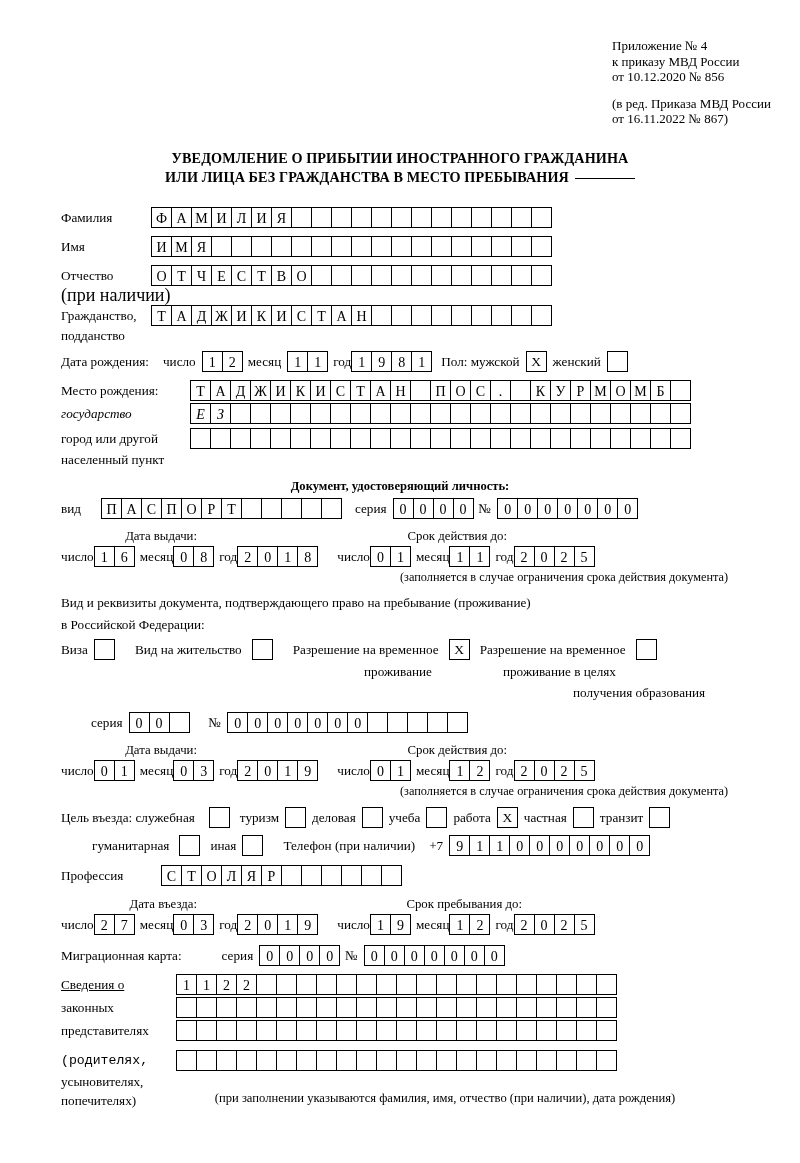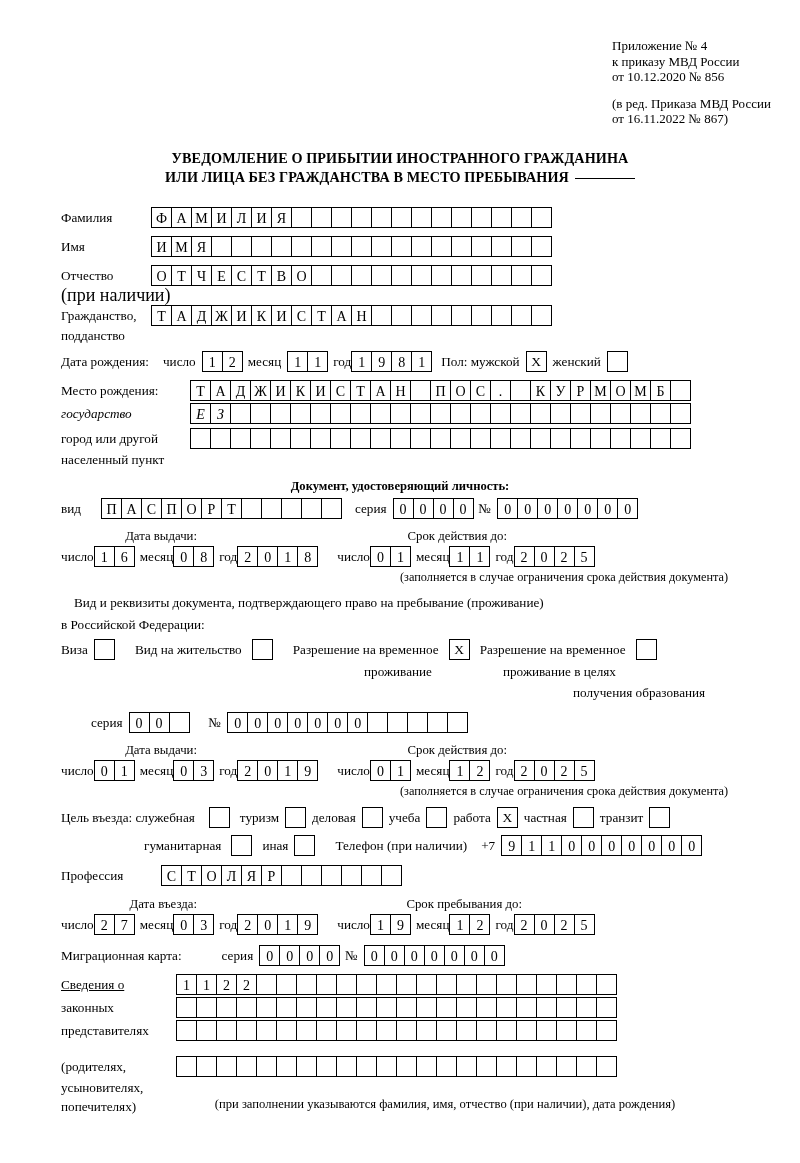--- a/index.html
+++ b/index.html
@@ -464,21 +464,21 @@
     <div class="boxes" id="ivy-boxes">
         <div class="bx">2</div>
         <div class="bx">0</div>
         <div class="bx">2</div>
         <div class="bx">5</div>
       </div>
   </div>
 
   <div class="right-note">(заполняется в случае ограничения срока действия документа)</div>
 
-  <div class="sub-head" style="margin-left:40px;">Вид и реквизиты документа, подтверждающего право на пребывание (проживание)</div>
+  <div class="sub-head" style="margin-left:27px;">Вид и реквизиты документа, подтверждающего право на пребывание (проживание)</div>
   <div class="sub-head" style="margin-left:27px;margin-top:6px;">в Российской Федерации:</div>
 
   <div class="row" style="margin-top:6px;">
     <div class="lbl" style="margin-left:27px;">Виза</div>
     <div class="gap6"></div>
     <span class="chk"></span>
     <div class="gap20"></div>
     <div class="lbl">Вид на жительство</div>
     <div class="gap10"></div>
     <span class="chk"></span>
@@ -597,21 +597,21 @@
     <div class="lbl">частная</div>
     <div class="gap6"></div>
     <span class="chk"></span>
     <div class="gap6"></div>
     <div class="lbl">транзит</div>
     <div class="gap6"></div>
     <span class="chk"></span>
   </div>
 
   <div class="row" style="margin-top:6px;">
-    <div class="lbl" style="margin-left:110px;">гуманитарная</div>
+    <div class="lbl" style="margin-left:58px;">гуманитарная</div>
     <div class="gap10"></div>
     <span class="chk"></span>
     <div class="gap10"></div>
     <div class="lbl">иная</div>
     <div class="gap6"></div>
     <span class="chk"></span>
     <div class="gap20"></div>
     <div class="lbl">Телефон (при наличии)</div>
     <div class="gap14"></div>
     <div class="lbl">+7</div>
@@ -795,21 +795,21 @@
         <div class="bx"></div>
         <div class="bx"></div>
         <div class="bx"></div>
         <div class="bx"></div>
         <div class="bx"></div>
         <div class="bx"></div>
         <div class="bx"></div>
         <div class="bx"></div>
       </div>
   </div>
-  <div class="row" style="margin-top:14px;">
+  <div class="row" style="margin-top:8px;font-family:Liberation Mono, monospace;">
     <div class="lbl" style="margin-left:27px;width:115px;">(родителях,</div>
     <div class="boxes" id="lr4-boxes">
         <div class="bx"></div>
         <div class="bx"></div>
         <div class="bx"></div>
         <div class="bx"></div>
         <div class="bx"></div>
         <div class="bx"></div>
         <div class="bx"></div>
         <div class="bx"></div>

